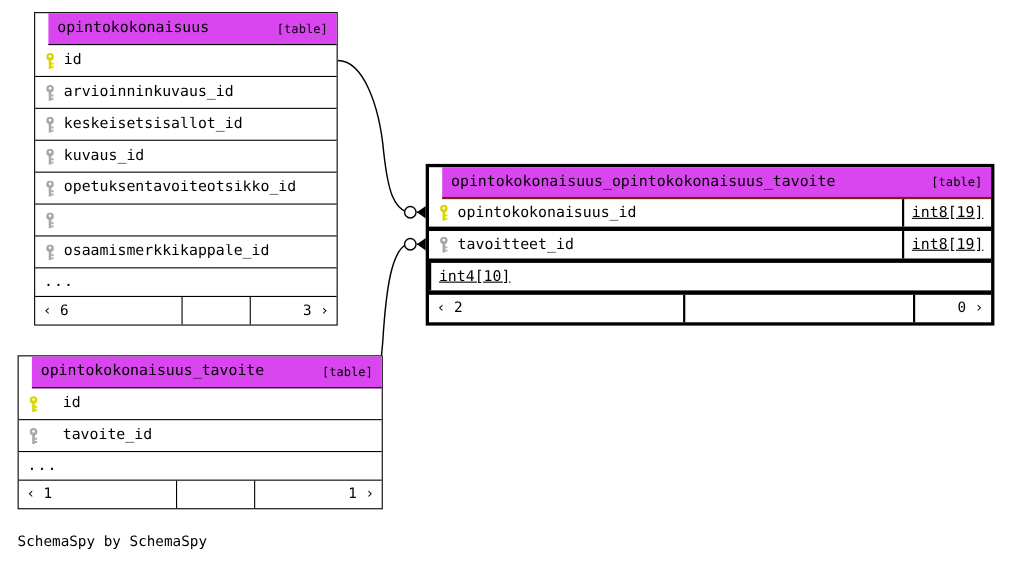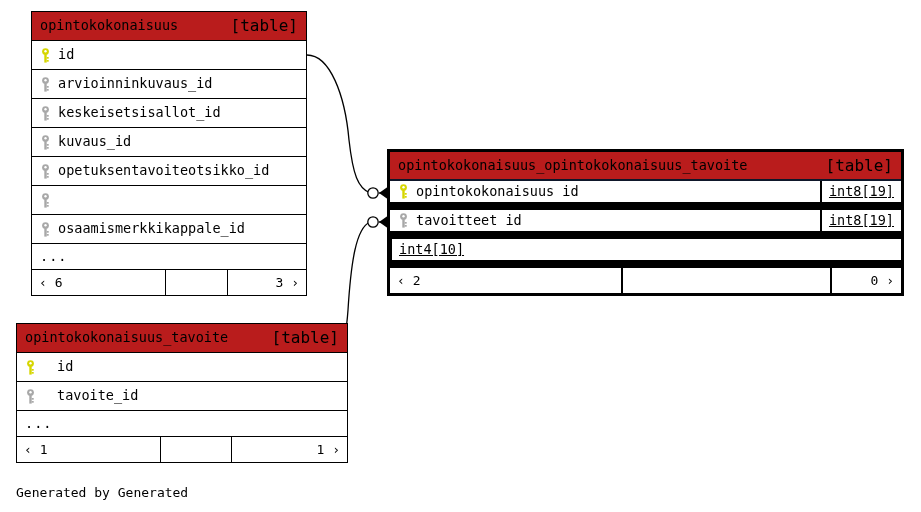--- a/index.html
+++ b/index.html
@@ -43,49 +43,50 @@
     line-height: 1;
   }
   .table-box.focal {
     border: 3px solid #000000;
   }
 
   .tb-header {
     display: flex;
     align-items: center;
     justify-content: space-between;
-    background: #b91c1c;
+    background: #d946ef;
     border-bottom: 1px solid #000000;
     height: 29px;
     padding: 0 8px;
     box-sizing: border-box;
     white-space: nowrap;
+    margin-left: 12px;
   }
   .focal .tb-header {
-    border-bottom: 2px solid #0f172a;
+    border-bottom: 2px solid #7f1d1d;
   }
   .tb-title {
     font-size: 13.5px;
     letter-spacing: 0px;
   }
   .tb-tag {
-    font-size: 16px;
+    font-size: 11px;
     margin-left: 14px;
   }
 
   .tb-row {
     display: flex;
     align-items: center;
     height: 29px;
     border-bottom: 1px solid #000000;
     box-sizing: border-box;
     white-space: nowrap;
   }
   .focal .tb-row {
-    border-bottom: 8px solid #000000;
+    border-bottom: 4px solid #000000;
   }
   .tb-row:last-of-type { }
 
   .tb-row .col-name {
     flex: 1 1 auto;
     display: flex;
     align-items: center;
     padding-left: 8px;
     min-width: 0;
     overflow: hidden;
@@ -404,15 +405,15 @@
 
     <div class="tb-ellipsis">...</div>
 
     <div class="tb-footer">
       <div class="ft-cell ft-left" style="width:143px;">‹ 1</div>
       <div class="ft-cell ft-mid" style="width:72px;"></div>
       <div class="ft-cell ft-right" style="flex:1 1 auto;">1 ›</div>
     </div>
   </div>
 
-  <div id="caption">Generated by Generated</div>
+  <div id="caption">SchemaSpy by SchemaSpy</div>
 
 </div>
 
 </body></html>

